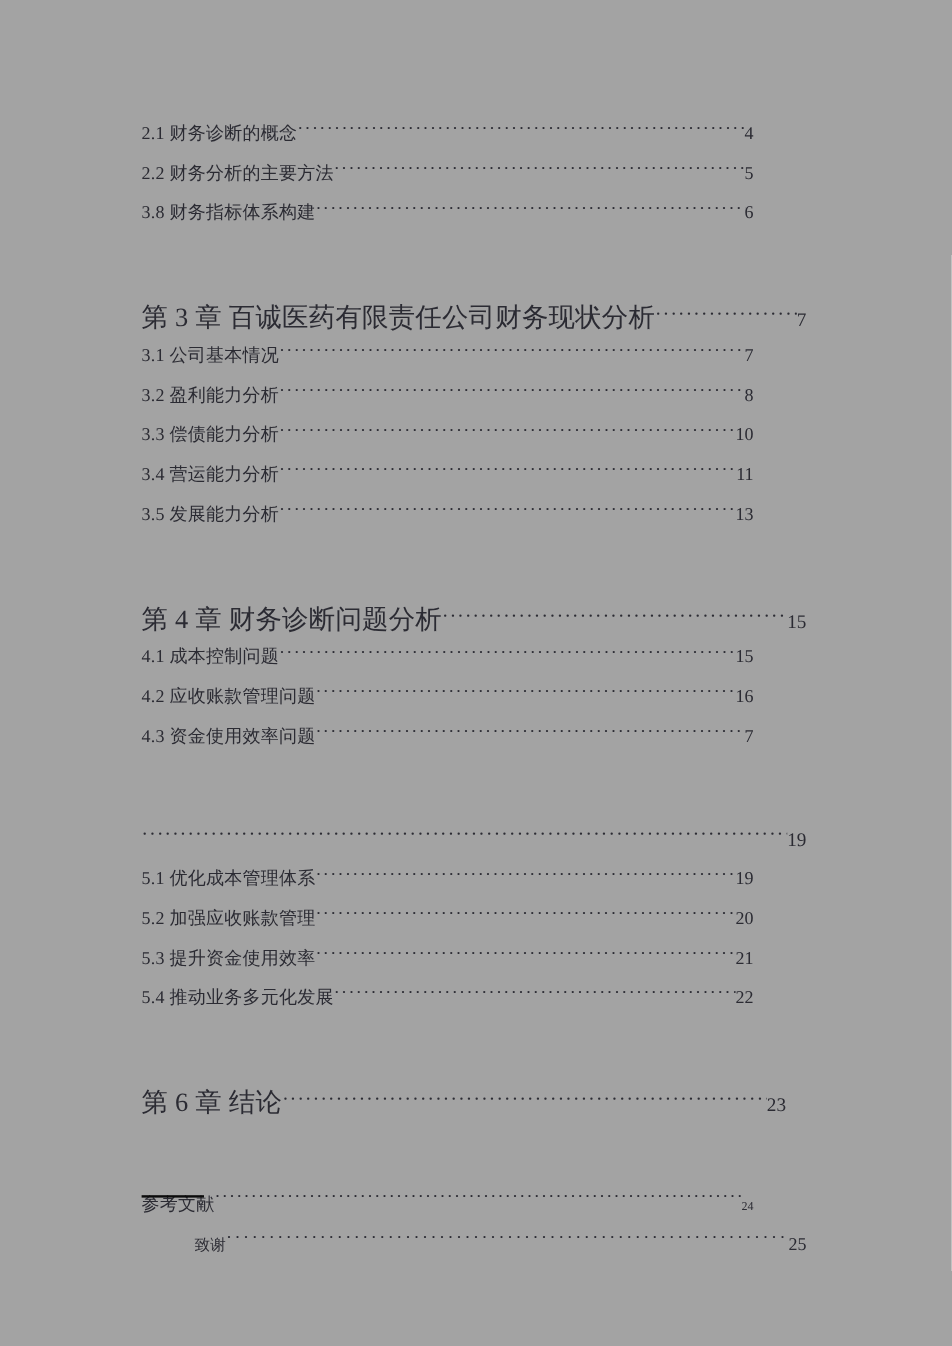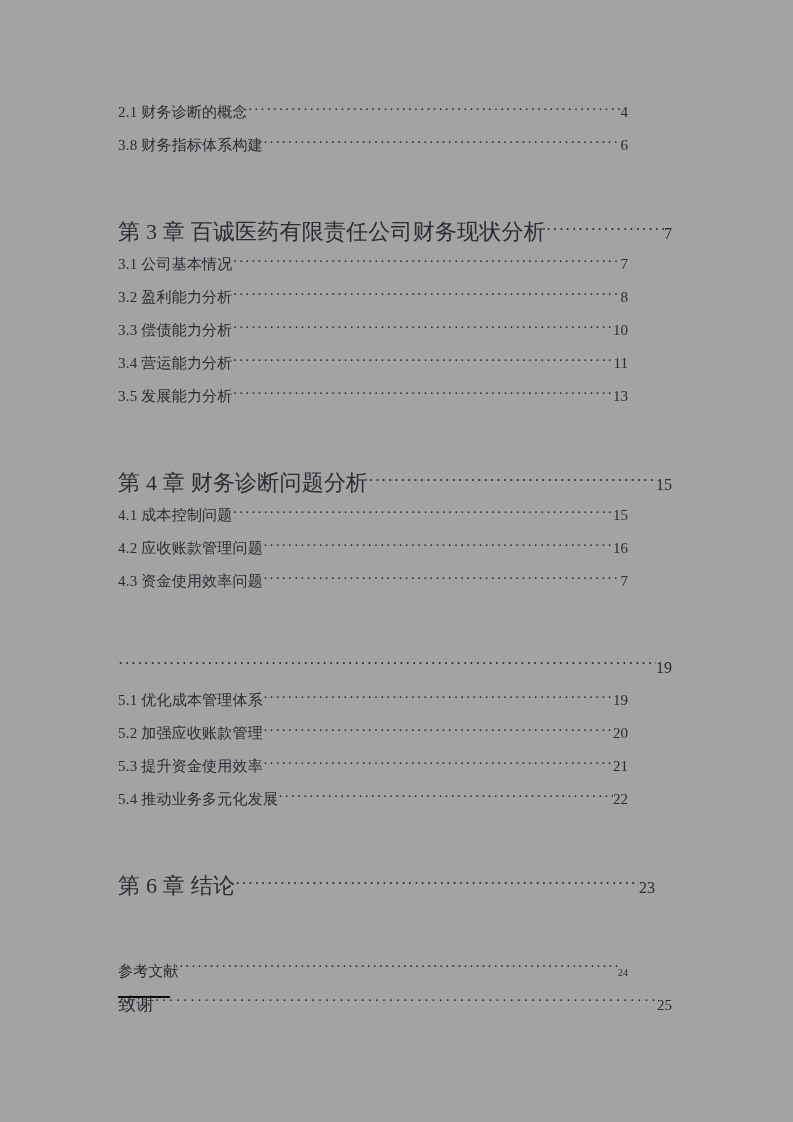--- a/index.html
+++ b/index.html
@@ -88,21 +88,21 @@
   .lvl1 .toc-leader::before { font-size: 16px; letter-spacing: 1.05px; }
   .lvl1 .toc-page { font-size: 16px; }
 
   
   .lvl1.backmatter-ref { width: 510px; }
   .lvl1.backmatter-ref .toc-title { font-size: 15px; }
   .lvl1.backmatter-ref .toc-leader::before { font-size: 15px; }
   .lvl1.backmatter-ref .toc-page { font-size: 10px; }
 
   .lvl1.backmatter-ack { width: 554px; }
-  .lvl1.backmatter-ack .toc-title { font-size: 18px; }
+  .lvl1.backmatter-ack .toc-title { font-size: 13px; margin-left: 44px; }
   .lvl1.backmatter-ack .toc-leader::before { font-size: 15px; letter-spacing: 2.1px; }
   .lvl1.backmatter-ack .toc-page { font-size: 15px; }
 
   .lvl1.ch6 { width: 537px; }
 
   
   .group-gap { height: 33px; }
   .group-gap-small { height: 20px; }
 
   .footnote-rule {
@@ -120,20 +120,25 @@
 <div class="page">
 
   <div class="toc">
 
     <div class="toc-entry lvl2">
       <span class="toc-title">2.1 财务诊断的概念</span>
       <span class="toc-leader"></span>
       <span class="toc-page">4</span>
     </div>
 
+    <div class="toc-entry lvl2">
+      <span class="toc-title">2.2 财务分析的主要方法</span>
+      <span class="toc-leader"></span>
+      <span class="toc-page">5</span>
+    </div>
 
     <div class="toc-entry lvl2">
       <span class="toc-title">3.8 财务指标体系构建</span>
       <span class="toc-leader"></span>
       <span class="toc-page">6</span>
     </div>
 
     <div class="group-gap"></div>
     <div class="group-gap-small"></div>
 

